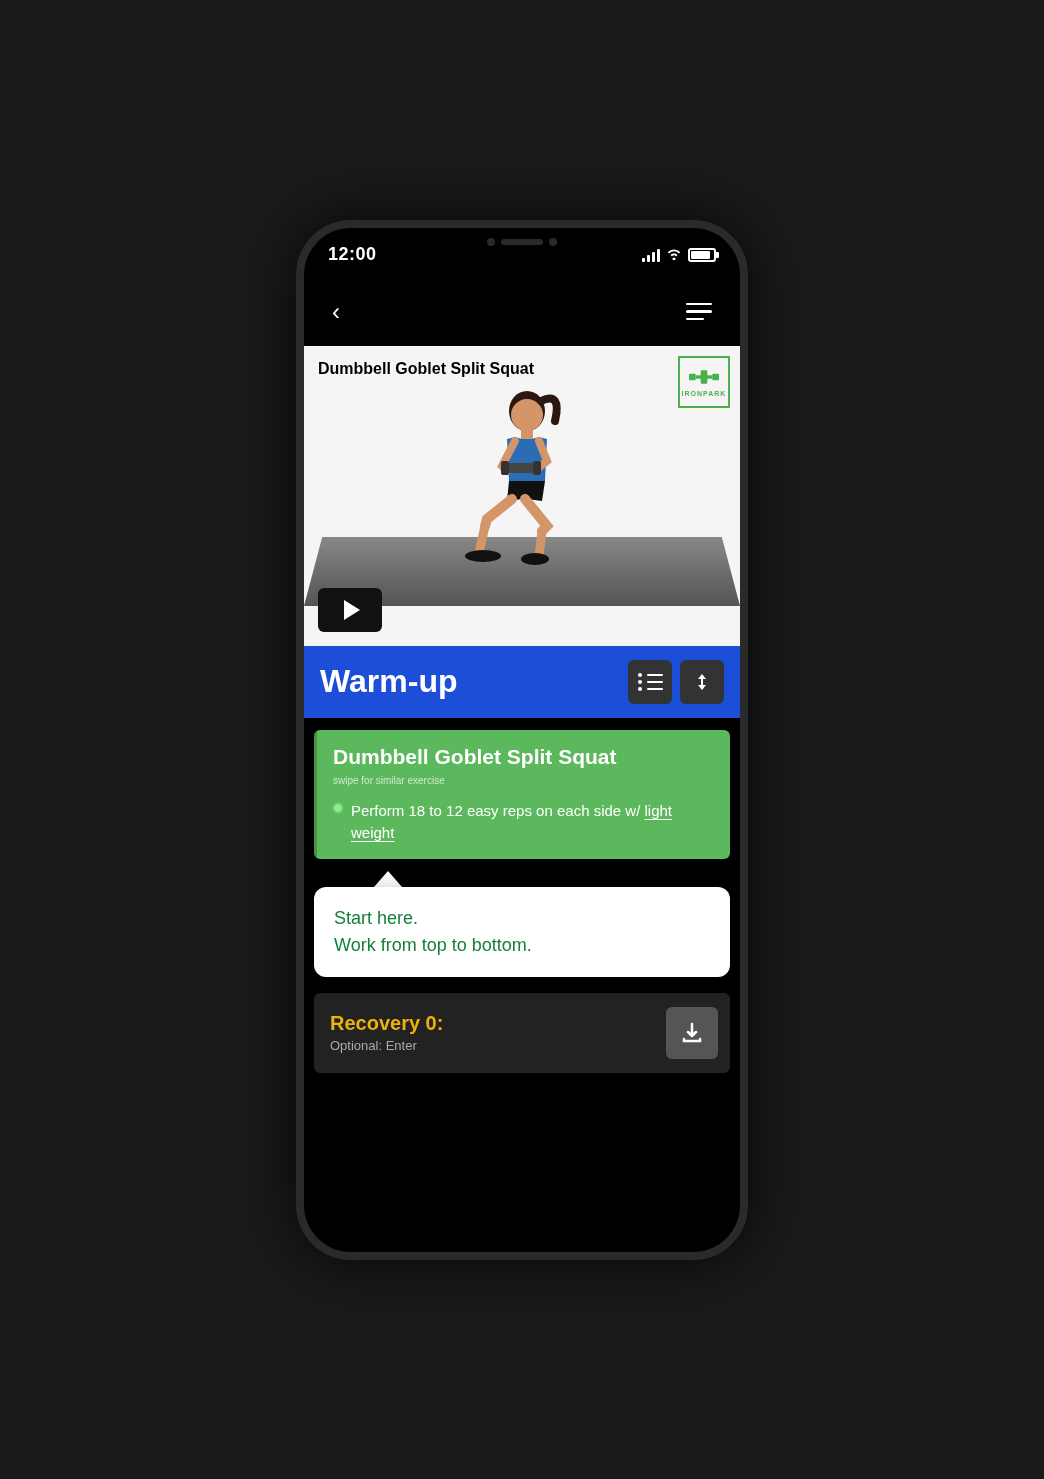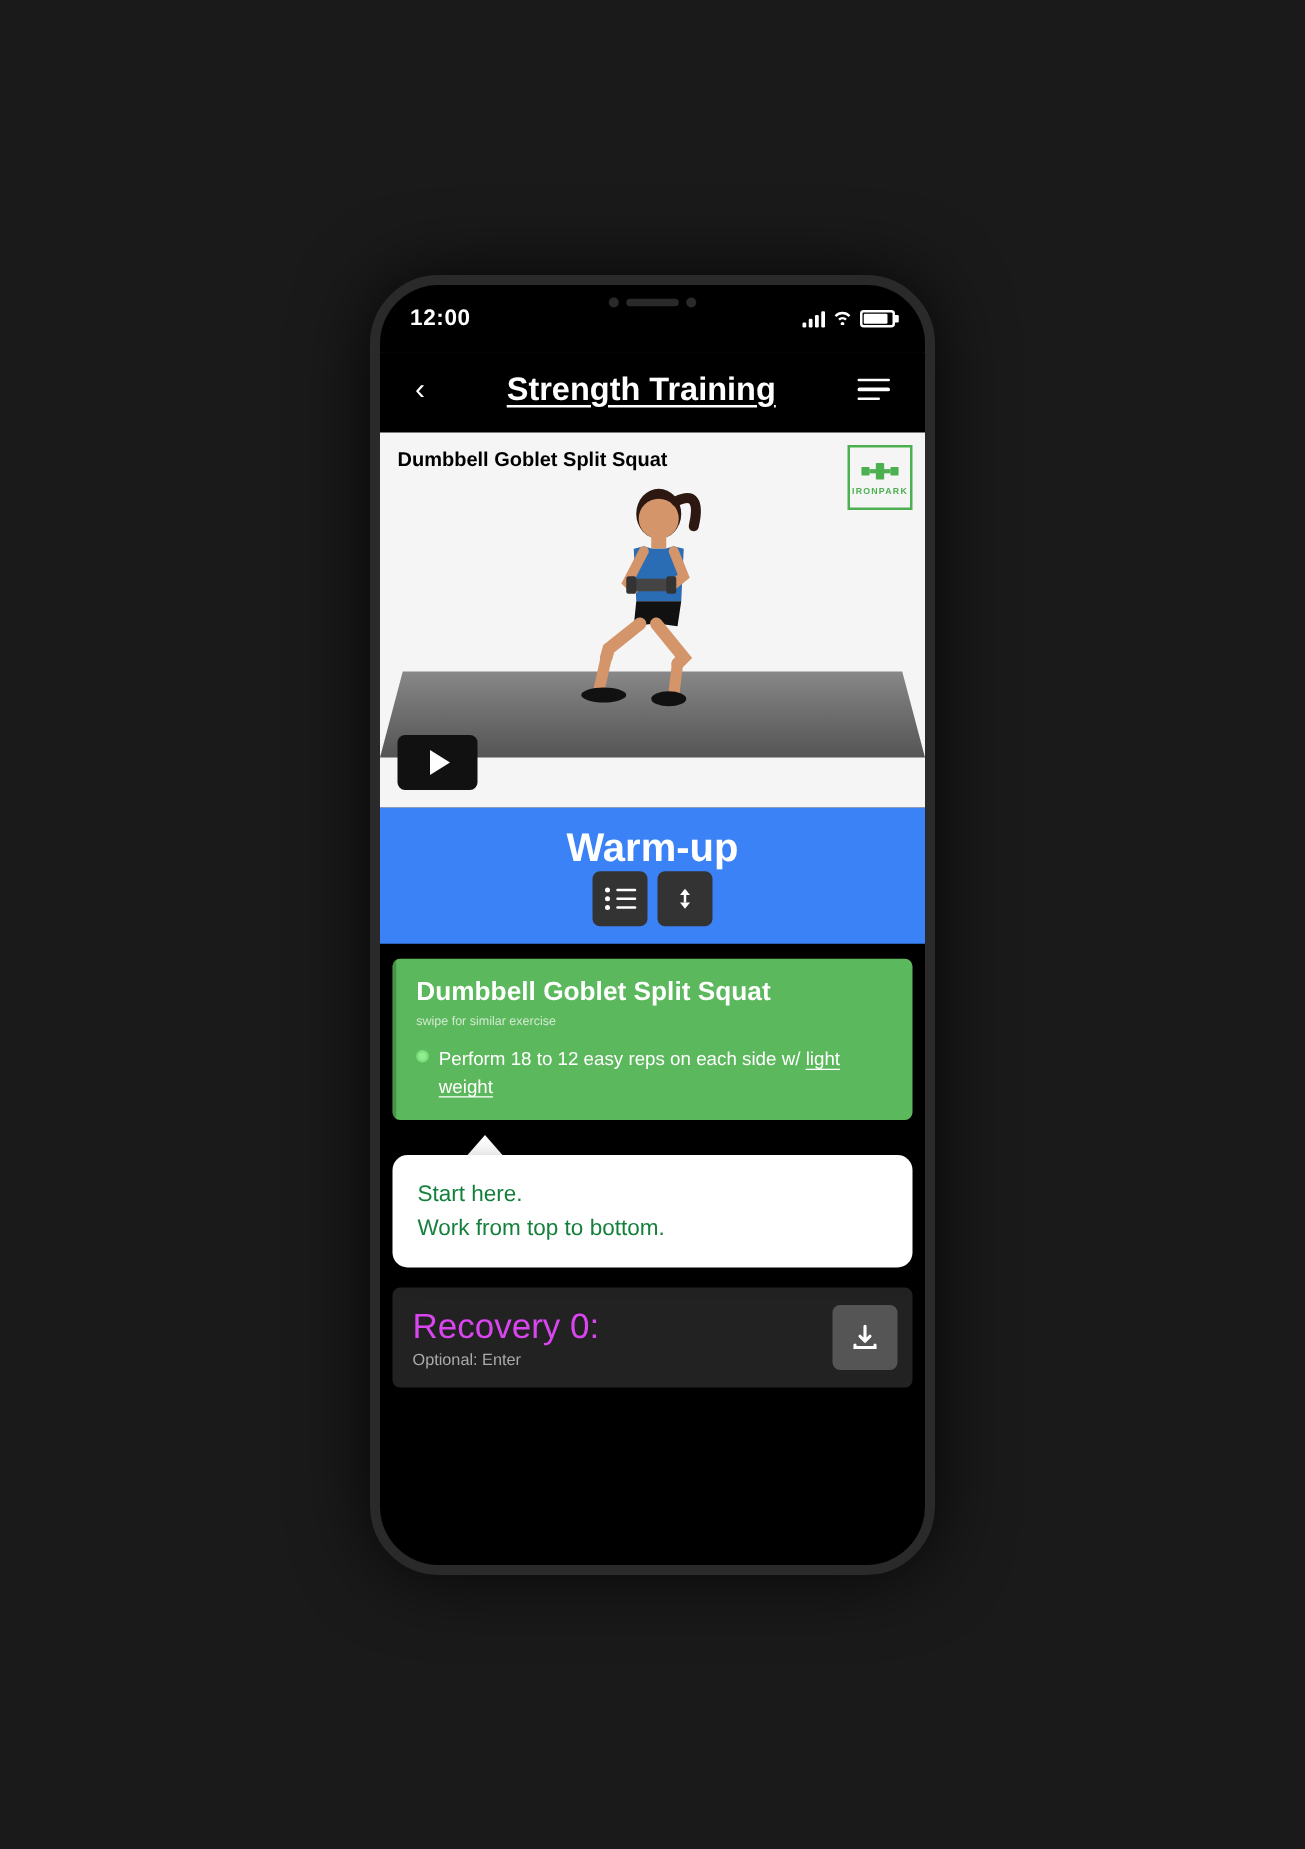--- a/index.html
+++ b/index.html
@@ -261,26 +261,25 @@
       width: 0;
       height: 0;
       border-top: 10px solid transparent;
       border-bottom: 10px solid transparent;
       border-left: 16px solid white;
       margin-left: 3px;
     }
 
     
     .warmup-header {
-      background: #3b82f6;
+      background: #1d4ed8;
       padding: 14px 16px;
       display: flex;
       align-items: center;
       justify-content: space-between;
-      flex-direction: column;
     }
 
     .warmup-title {
       color: white;
       font-size: 32px;
       font-weight: 800;
     }
 
     .warmup-actions {
       display: flex;
@@ -414,23 +413,23 @@
       overflow: hidden;
       min-height: 80px;
     }
 
     .recovery-content {
       flex: 1;
       padding: 14px 16px;
     }
 
     .recovery-title {
-      color: #d946ef;
-      font-size: 28px;
-      font-weight: 400;
+      color: #eab308;
+      font-size: 20px;
+      font-weight: 700;
     }
 
     .recovery-subtitle {
       color: #aaa;
       font-size: 13px;
       margin-top: 3px;
     }
 
     .download-btn {
       width: 52px;
@@ -514,21 +513,20 @@
       <div class="battery-icon">
         <div class="battery-fill"></div>
       </div>
     </div>
   </div>
 
   <div class="app-content">
 
     <div class="header">
       <div class="back-btn">‹</div>
-      <span class="header-title">Strength Training</span>
       <div class="menu-btn">
         <div class="menu-line"></div>
         <div class="menu-line"></div>
         <div class="menu-line short"></div>
       </div>
     </div>
 
     <div class="video-container">
       <div class="video-title">Dumbbell Goblet Split Squat</div>
 

